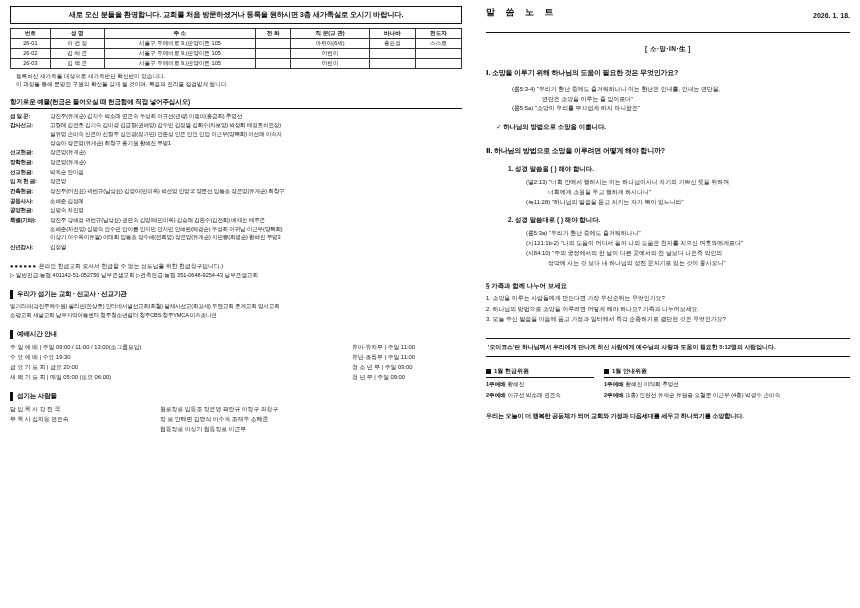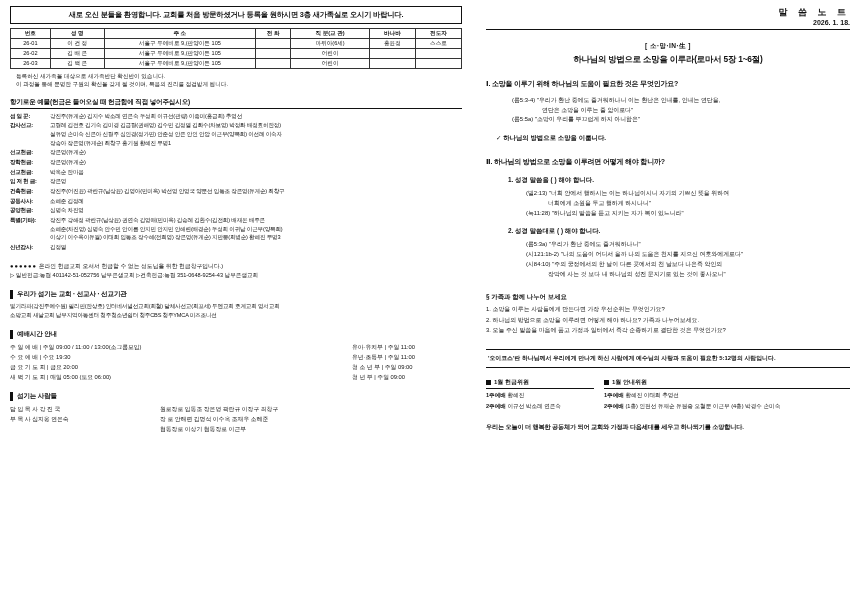--- a/index.html
+++ b/index.html
@@ -64,21 +64,21 @@
   .church-list{font-size:5.6px;line-height:1.6;letter-spacing:-0.2px;}
 
   .worship-grid{display:flex;font-size:5.8px;line-height:1.75;}
   .worship-grid .cw{flex:1;}
   .serv{font-size:5.8px;line-height:1.75;}
   .serv .r{display:flex;}
   .serv .c1{width:150px;flex:0 0 150px;}
   .serv .c2{flex:1;}
 
   
-  .rhead{display:flex;align-items:flex-end;justify-content:space-between;border-bottom:1.6px solid #111;padding-bottom:3px;flex-direction:column;}
+  .rhead{display:flex;align-items:flex-end;justify-content:space-between;border-bottom:1.6px solid #111;padding-bottom:13px;}
   .rhead .t{font-weight:bold;font-size:9px;letter-spacing:4px;}
   .rhead .d{font-size:7px;font-weight:bold;}
   .sermon-sub{text-align:center;font-weight:bold;font-size:6.6px;margin-top:12px;letter-spacing:0.4px;}
   .sermon-title{text-align:center;font-weight:bold;font-size:8.4px;margin-top:3px;letter-spacing:-0.2px;}
   .q-head{font-weight:bold;font-size:7px;margin-top:14px;letter-spacing:-0.2px;}
   .verse{font-size:5.9px;line-height:1.65;margin-top:7px;padding-left:26px;text-indent:-0px;}
   .verse .ln{display:block;}
   .verse .ln.i{padding-left:30px;}
   .check{font-size:6.4px;font-weight:bold;margin-top:9px;padding-left:10px;}
   .num-item{font-size:6.4px;font-weight:bold;margin-top:9px;padding-left:22px;}
@@ -256,21 +256,20 @@
     </div>
   </div>
 
   <div class="col-right">
     <div class="rhead">
       <div class="t">말 씀 노 트</div>
       <div class="d">2026. 1. 18.</div>
     </div>
 
     <div class="sermon-sub">[ 소·망·IN·生 ]</div>
-    <div class="sermon-title">하나님의 방법으로 소망을 이루라(로마서 5장 1~6절)</div>
 
     <div class="q-head">Ⅰ. 소망을 이루기 위해 하나님의 도움이 필요한 것은 무엇인가요?</div>
     <div class="verse">
       <span class="ln">(롬5:3-4) "우리가 환난 중에도 즐거워하나니 이는 환난은 인내를, 인내는 연단을,</span>
       <span class="ln i">연단은 소망을 이루는 줄 앎이로다"</span>
       <span class="ln">(롬5:5a) "소망이 우리를 부끄럽게 하지 아니함은"</span>
     </div>
     <div class="check">✓ 하나님의 방법으로 소망을 이룹니다.</div>
 
     <div class="q-head">Ⅱ. 하나님의 방법으로 소망을 이루려면 어떻게 해야 합니까?</div>

